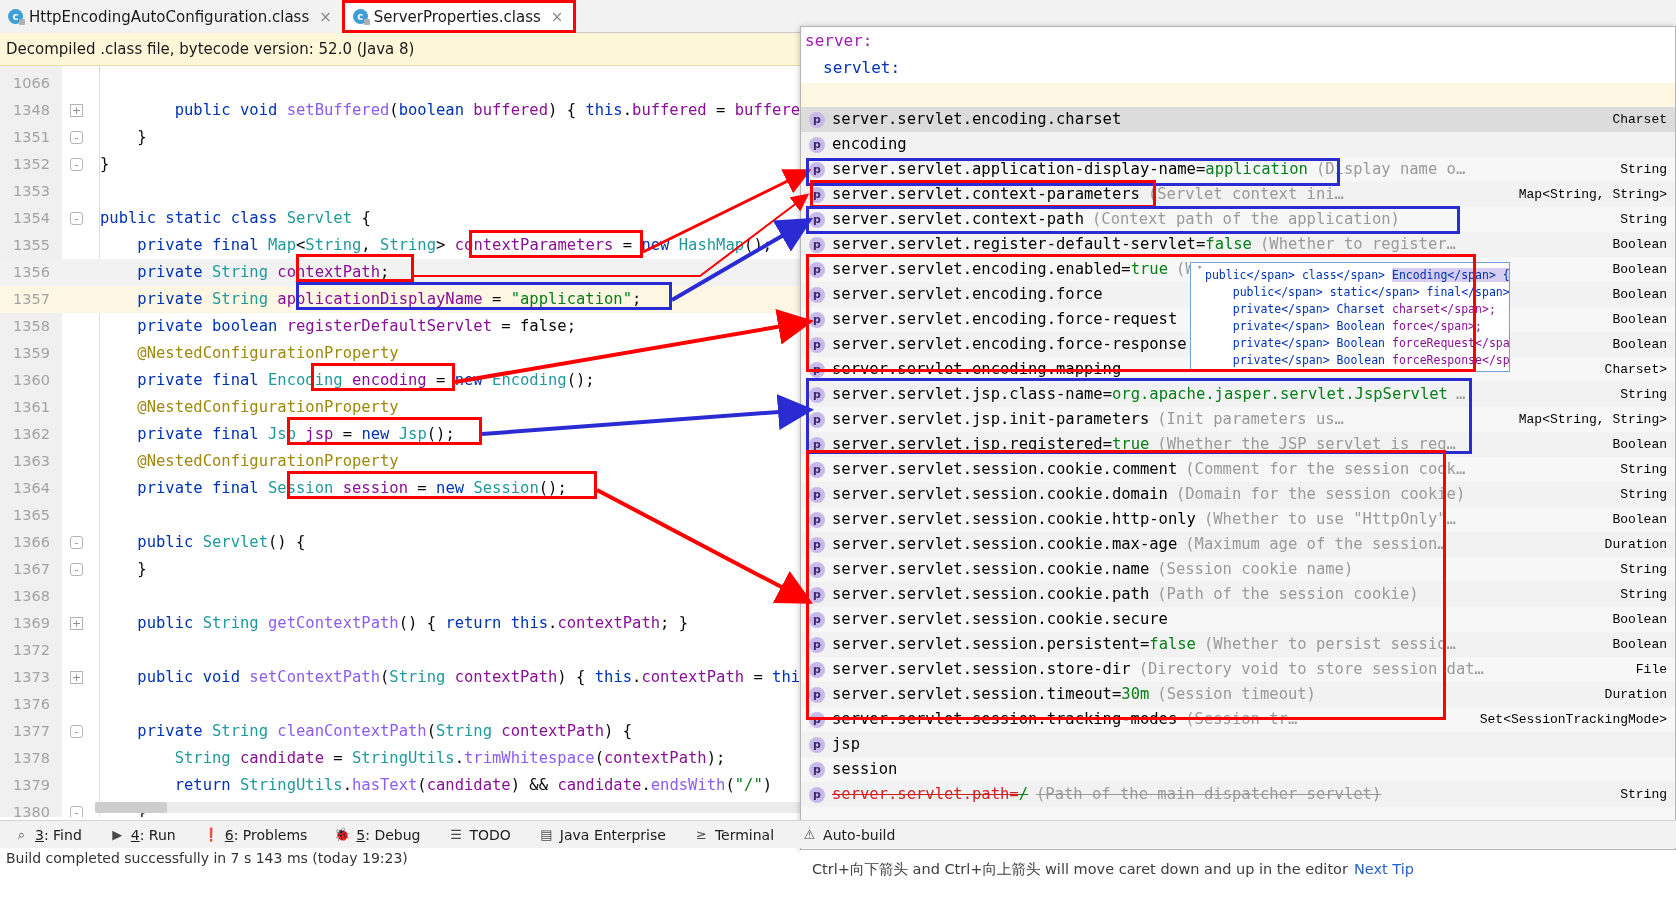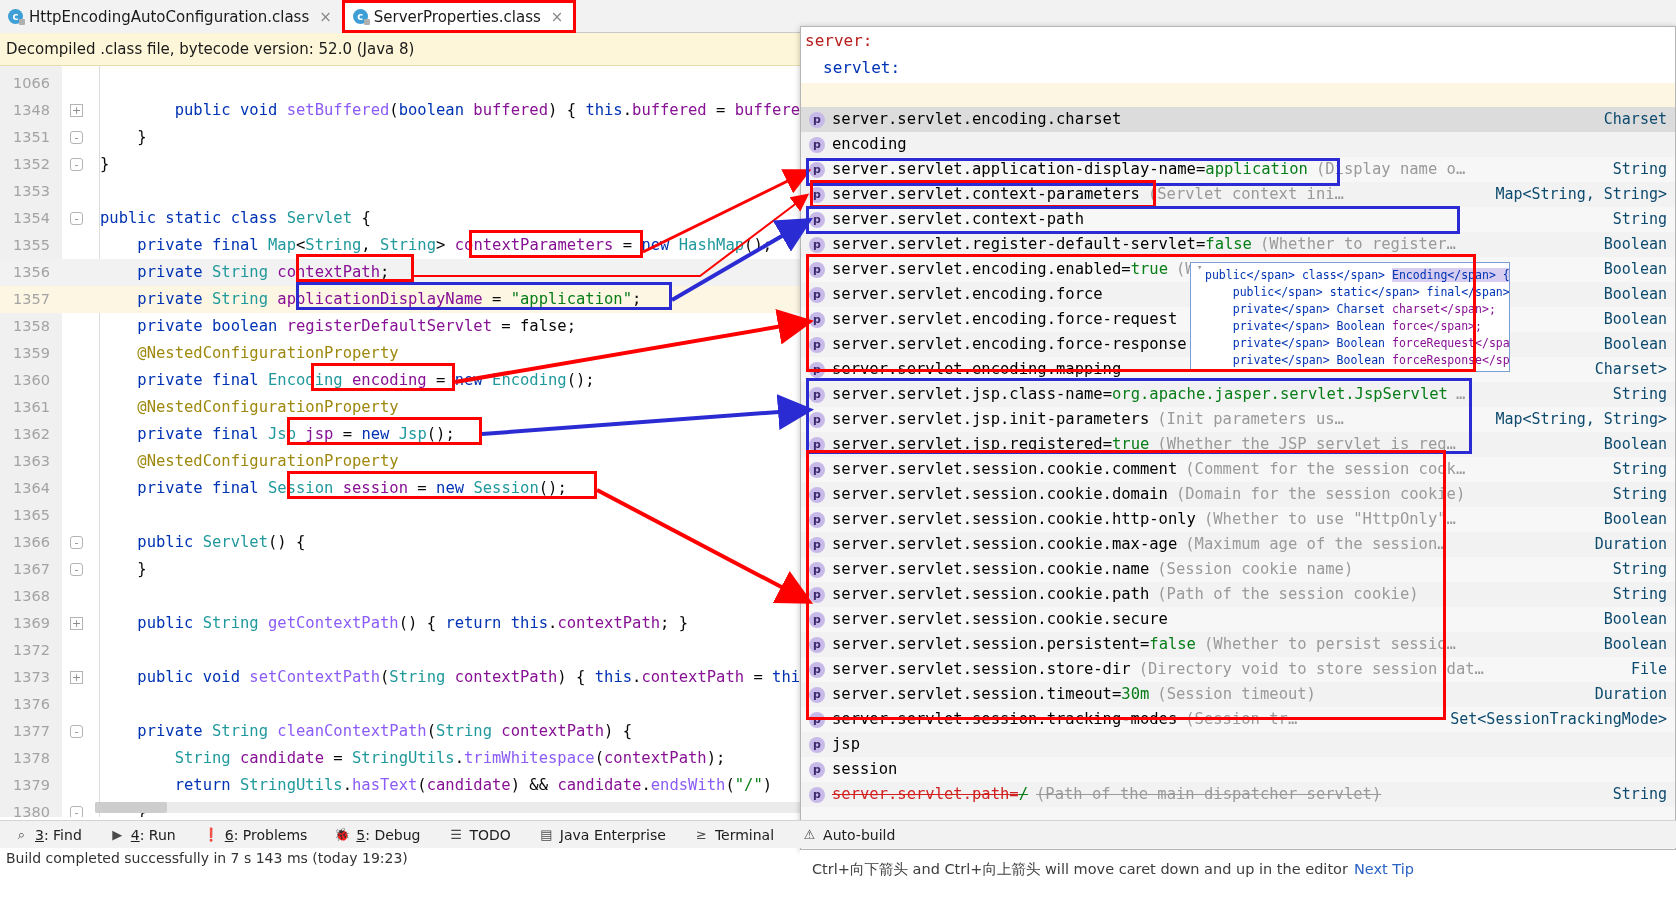--- a/index.html
+++ b/index.html
@@ -117,21 +117,21 @@
   .popup {
     position:absolute; left:800px; top:26px; width:876px; height:824px;
     background:#f7f7f7; border:1px solid #b5b5b5;
     box-shadow:0 1px 6px rgba(0,0,0,.25);
   }
   .yamlhead {
     position:absolute; left:0; top:0; width:874px; height:80px;
     background:#ffffff; border-bottom:1px solid #c8c8c8;
     font-family:"DejaVu Sans Mono", monospace; font-size:16px;
   }
-  .yamlhead .l1 { position:absolute; left:4px; top:4px; color:#b91c1c; }
+  .yamlhead .l1 { position:absolute; left:4px; top:4px; color:#a21caf; }
   .yamlhead .l2 { position:absolute; left:22px; top:31px; color:#0033b3; }
   .yamlhead .caretrow {
     position:absolute; left:0; top:56px; width:874px; height:24px; background:#fdf6e3;
   }
   .list {
     position:absolute; left:0; top:80px; width:874px; height:742px; overflow:hidden;
     background:#f7f7f7;
   }
   .li {
     position:relative; height:25px; line-height:25px;
@@ -145,21 +145,21 @@
     width:16px; height:16px; border-radius:50%;
     background:#c8bae8; color:#3c2a6e; font-size:11px; font-weight:bold;
     display:inline-flex; align-items:center; justify-content:center;
     margin-right:7px; flex:none; font-family:"DejaVu Sans", sans-serif;
   }
   .li .key { color:#000000; }
   .li .eq { color:#000000; }
   .li .val { color:#067d17; }
   .li .doc { color:#9a9a9a; margin-left:8px; }
   .li .typ {
-    position:absolute; right:8px; color:#0c4a6e; font-size:15px;
+    position:absolute; right:8px; color:#000000; font-size:13px;font-family:Liberation Mono, monospace;
   }
   .li.struck .key, .li.struck .eq { color:#d02020; text-decoration:line-through; }
   .li.struck .val { color:#067d17; text-decoration:line-through; }
   .li.struck .doc { text-decoration:line-through; }
 
   
   .doctip {
     position:absolute; left:1190px; top:262px; width:320px; height:110px;
     background:#ffffff; border:1px solid #7a9fd4;
     font-family:"DejaVu Sans Mono", monospace; font-size:11.5px;
@@ -273,20 +273,21 @@
         </div>
         <div class="li alt">
           <span class="pico">p</span>
           <span class="key">server.servlet.context-parameters</span>
           <span class="doc">(Servlet context ini…</span>
           <span class="typ">Map&lt;String, String&gt;</span>
         </div>
         <div class="li">
           <span class="pico">p</span>
           <span class="key">server.servlet.context-path</span>
+          <span class="doc">(Context path of the application)</span>
           <span class="typ">String</span>
         </div>
         <div class="li alt">
           <span class="pico">p</span>
           <span class="key">server.servlet.register-default-servlet</span>
           <span class="eq">=</span>
           <span class="val">false</span>
           <span class="doc">(Whether to register…</span>
           <span class="typ">Boolean</span>
         </div>

